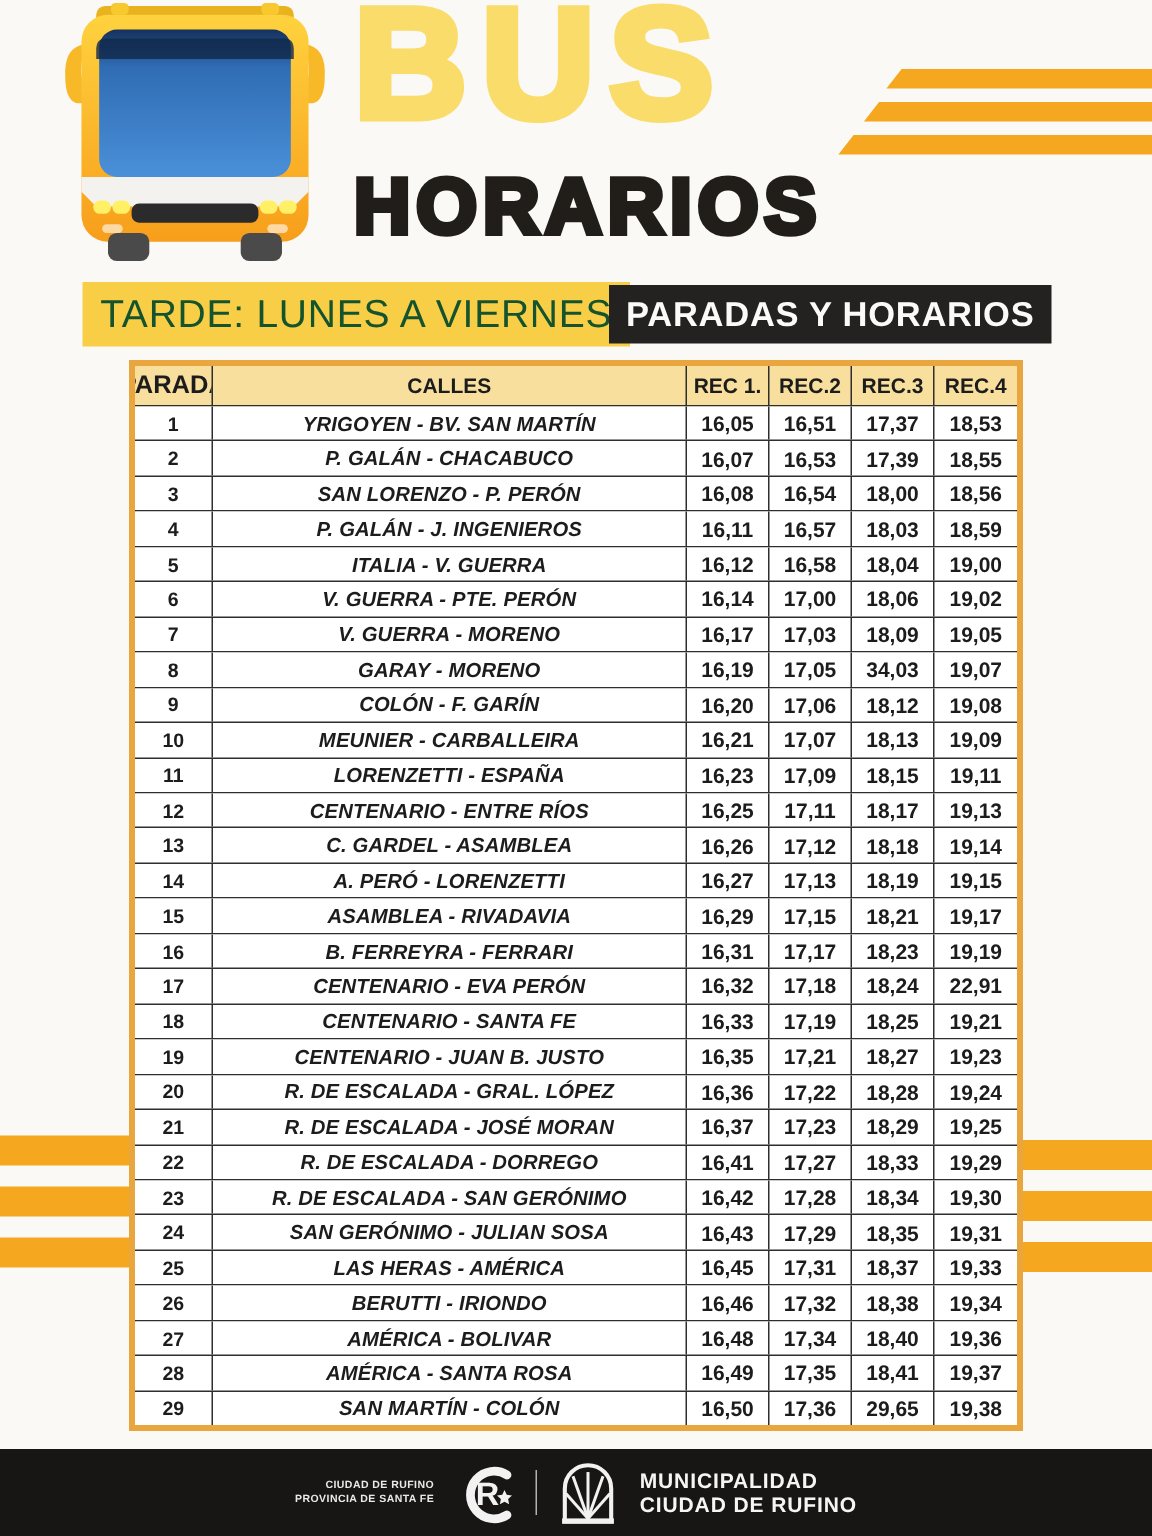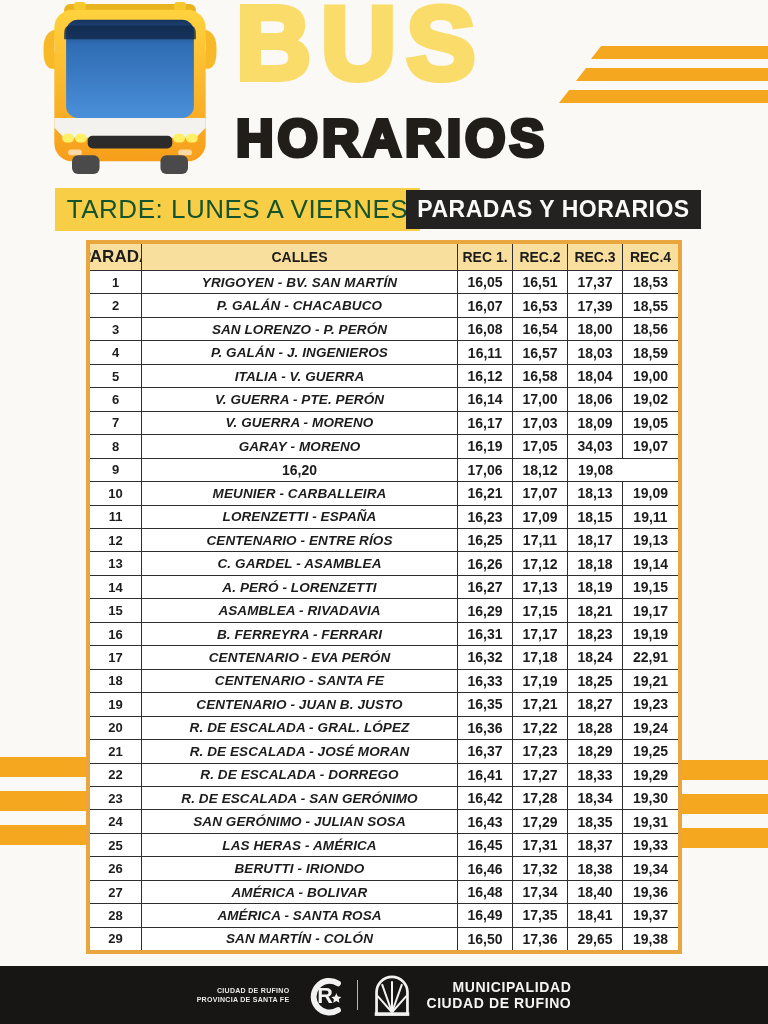--- a/index.html
+++ b/index.html
@@ -77,21 +77,21 @@
   .cell.c1{font-size:13.5px;letter-spacing:0.1px;font-style:italic;}
   .cell.c2,.cell.c3,.cell.c4,.cell.c5{font-size:14px;}
 
   
   .footer{
     position:absolute;left:0;top:966px;width:768px;height:58px;background:var(--footer-bg);
     display:flex;align-items:center;justify-content:center;gap:14px;color:#f2f2f2;
   }
   .footer .mini-text{font-size:7px;line-height:1.35;text-align:right;color:#e9e9e9;letter-spacing:0.3px;font-weight:bold;}
   .footer .divider{width:1px;height:30px;background:#cfcfcf;opacity:0.85;}
-  .footer .muni-text{font-size:14px;line-height:1.15;font-weight:bold;letter-spacing:0.6px;color:#f5f5f5;text-align:right;}
+  .footer .muni-text{font-size:14px;line-height:1.15;font-weight:bold;letter-spacing:0.6px;color:#f5f5f5;}
 </style>
 </head>
 <body>
 
 <div class="page">
 
   <svg class="bus-art" viewBox="0 0 210 175">
     <defs>
       <linearGradient id="bodyGrad" x1="0" y1="0" x2="0" y2="1">
         <stop offset="0" stop-color="#FFD23E"></stop>
@@ -220,20 +220,21 @@
         <div class="trow">
           <div class="cell c0">8</div>
           <div class="cell c1">GARAY - MORENO</div>
           <div class="cell c2">16,19</div>
           <div class="cell c3">17,05</div>
           <div class="cell c4">34,03</div>
           <div class="cell c5">19,07</div>
         </div>
         <div class="trow">
           <div class="cell c0">9</div>
+          <div class="cell c1">COLÓN - F. GARÍN</div>
           <div class="cell c2">16,20</div>
           <div class="cell c3">17,06</div>
           <div class="cell c4">18,12</div>
           <div class="cell c5">19,08</div>
         </div>
         <div class="trow">
           <div class="cell c0">10</div>
           <div class="cell c1">MEUNIER - CARBALLEIRA</div>
           <div class="cell c2">16,21</div>
           <div class="cell c3">17,07</div>

